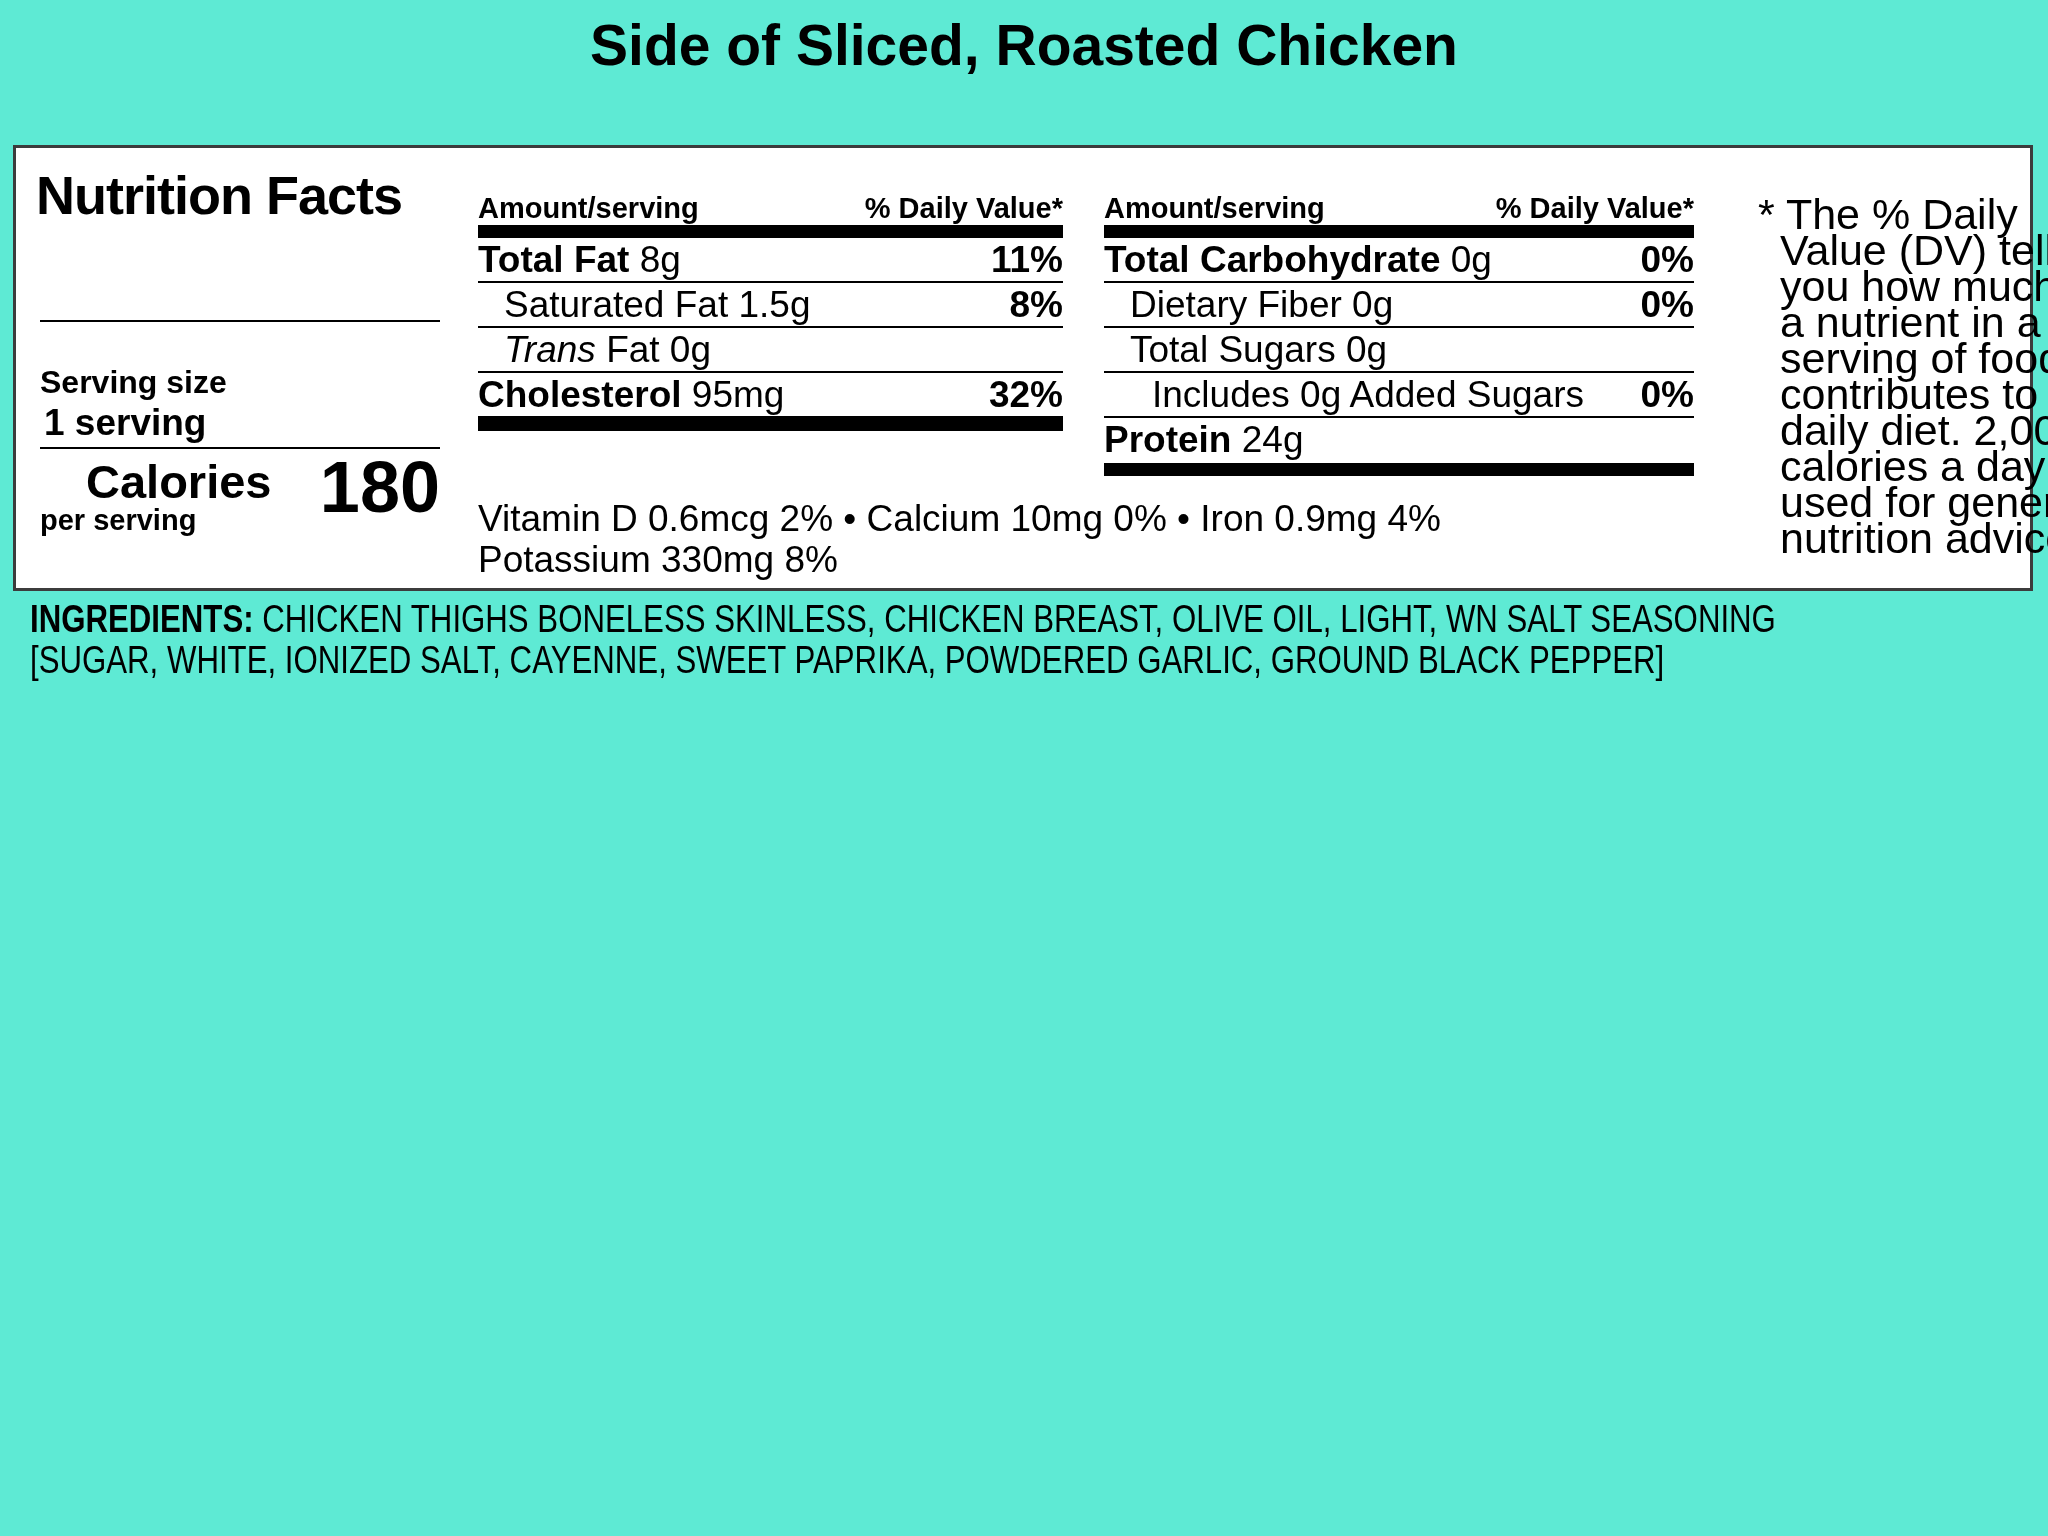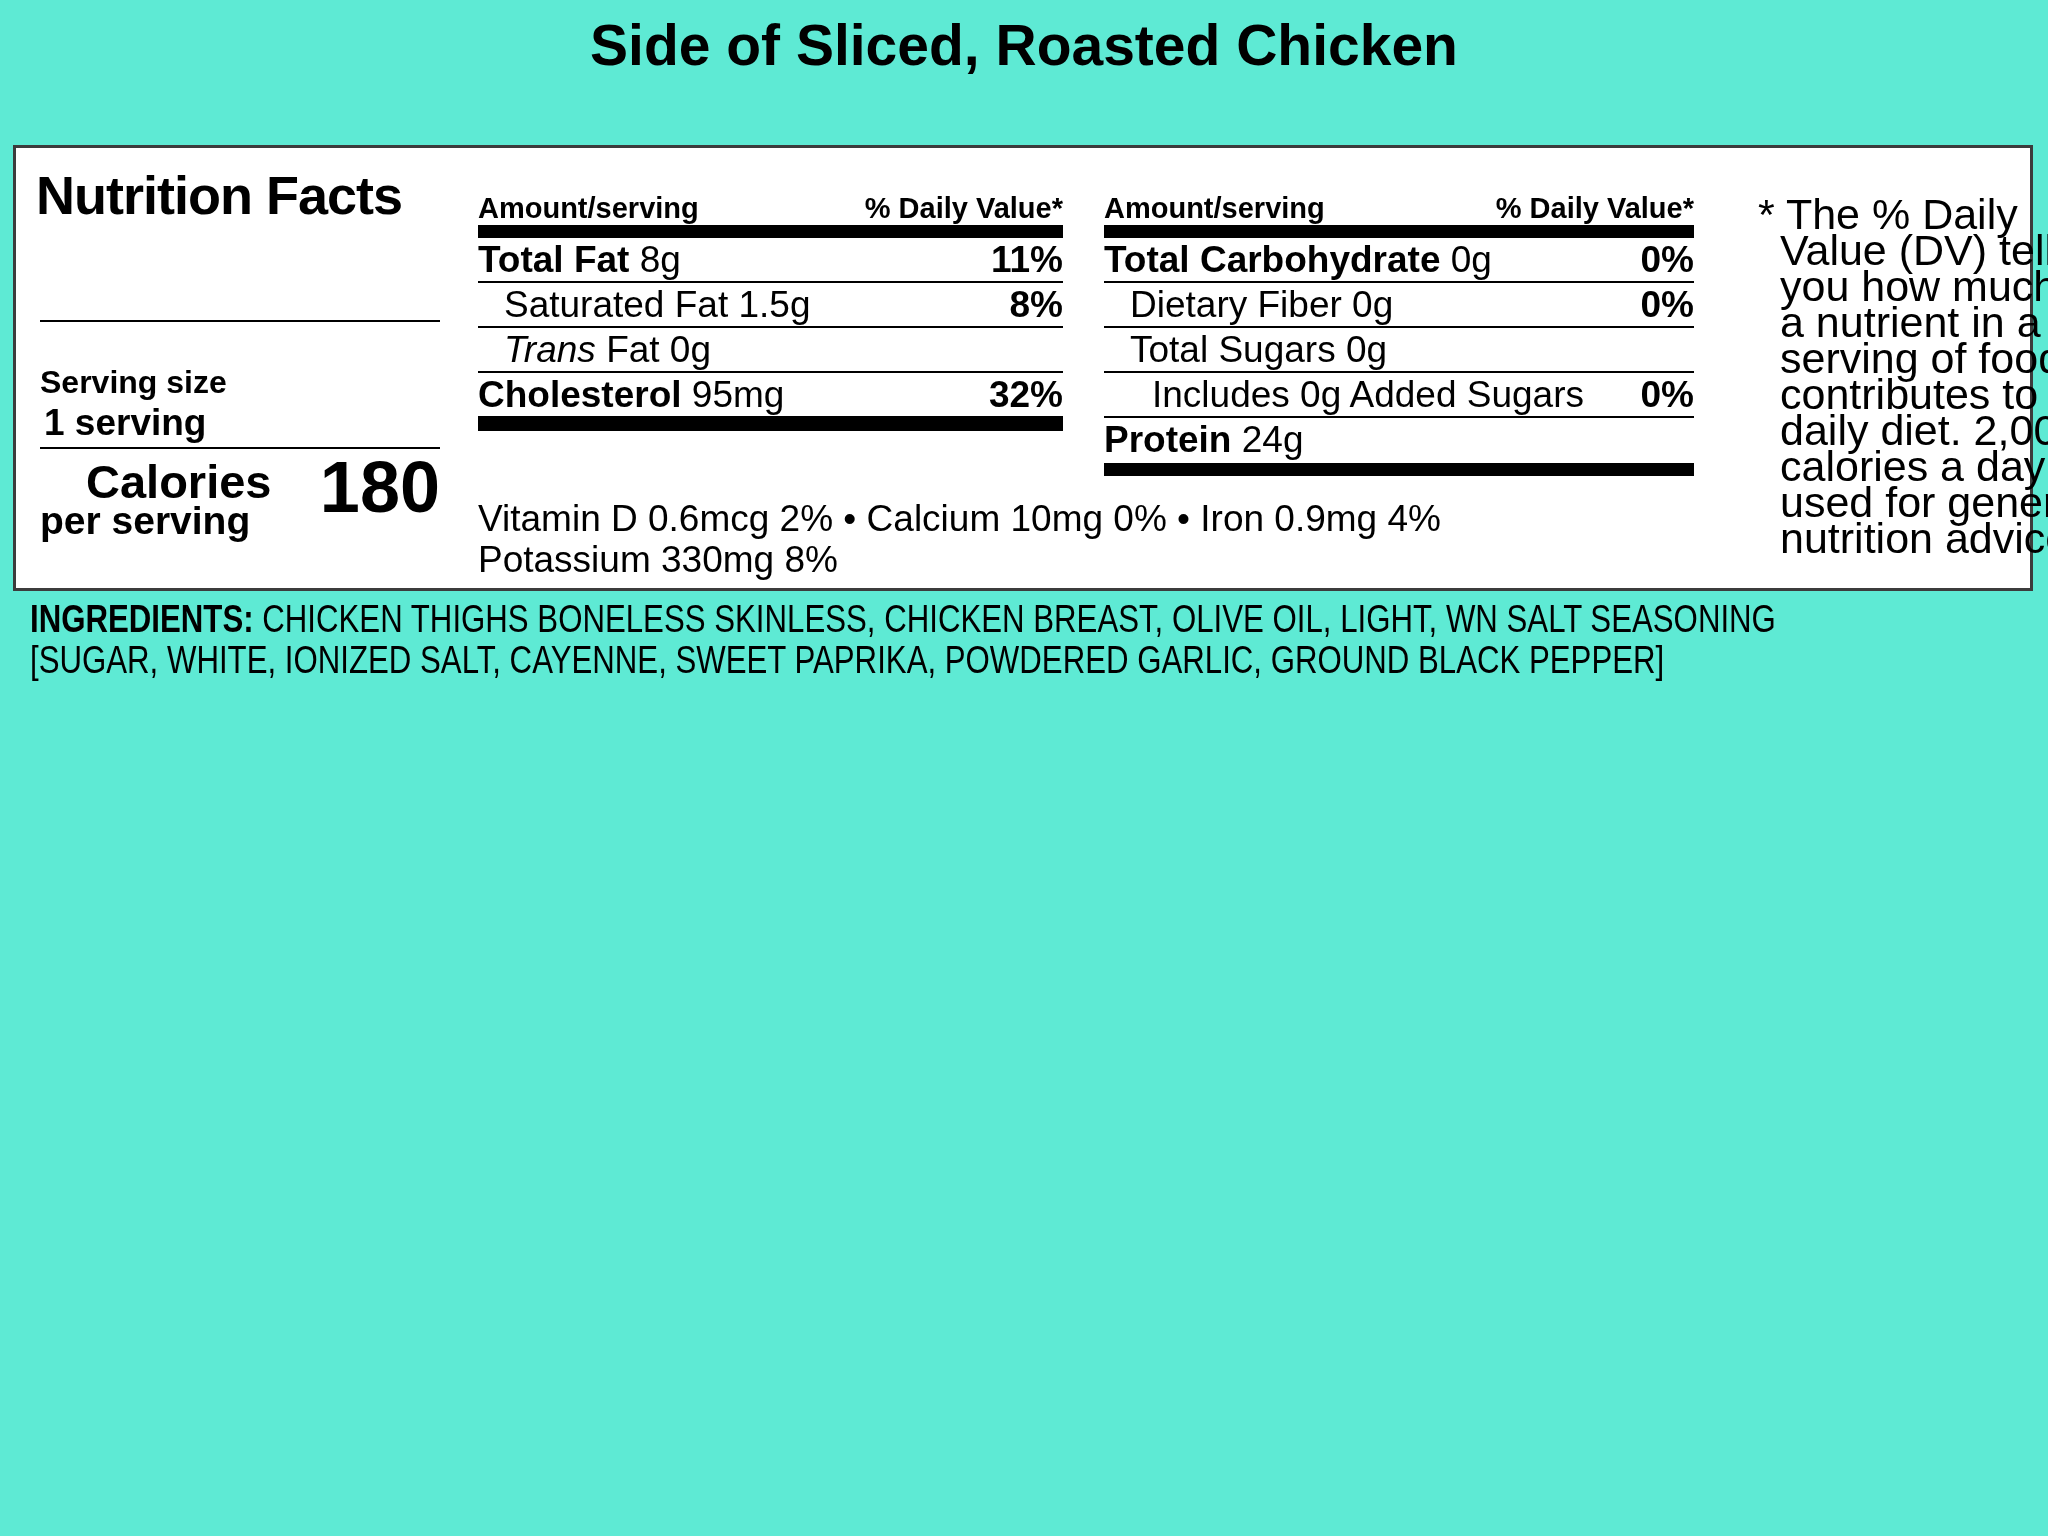--- a/index.html
+++ b/index.html
@@ -78,21 +78,21 @@
     top: 308px;
     font-size: 47px;
     font-weight: bold;
     line-height: 52px;
     margin-left: 46px;
   }
   .calories-sub {
     position: absolute;
     left: 24px;
     top: 356px;
-    font-size: 39px;
+    font-size: 29px;
     font-weight: bold;
     line-height: 33px;
   }
   .calories-value {
     position: absolute;
     left: 24px;
     top: 303px;
     width: 400px;
     text-align: right;
     font-size: 72px;

